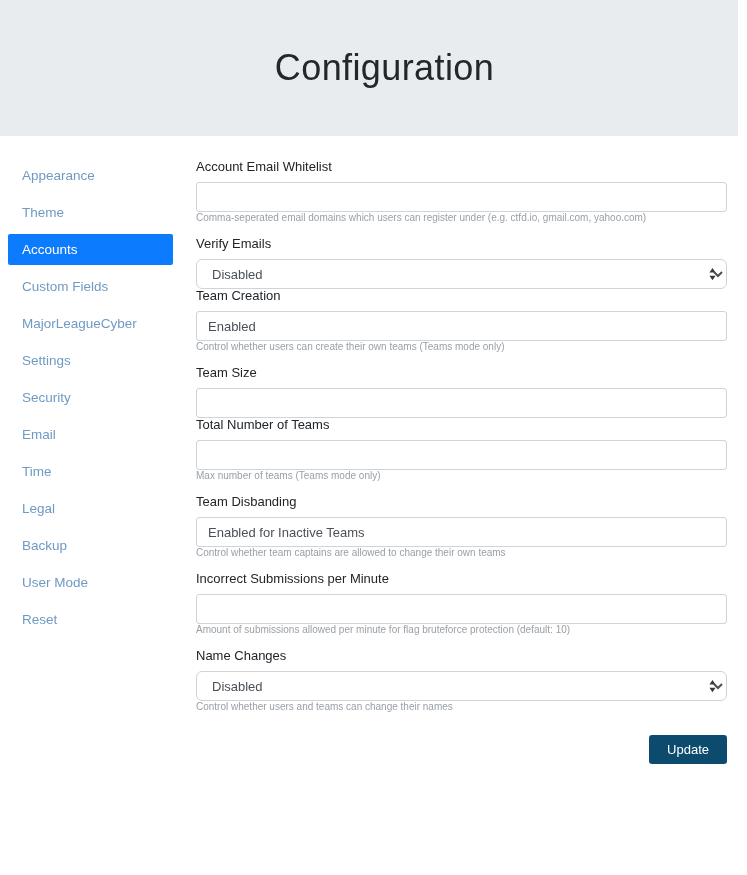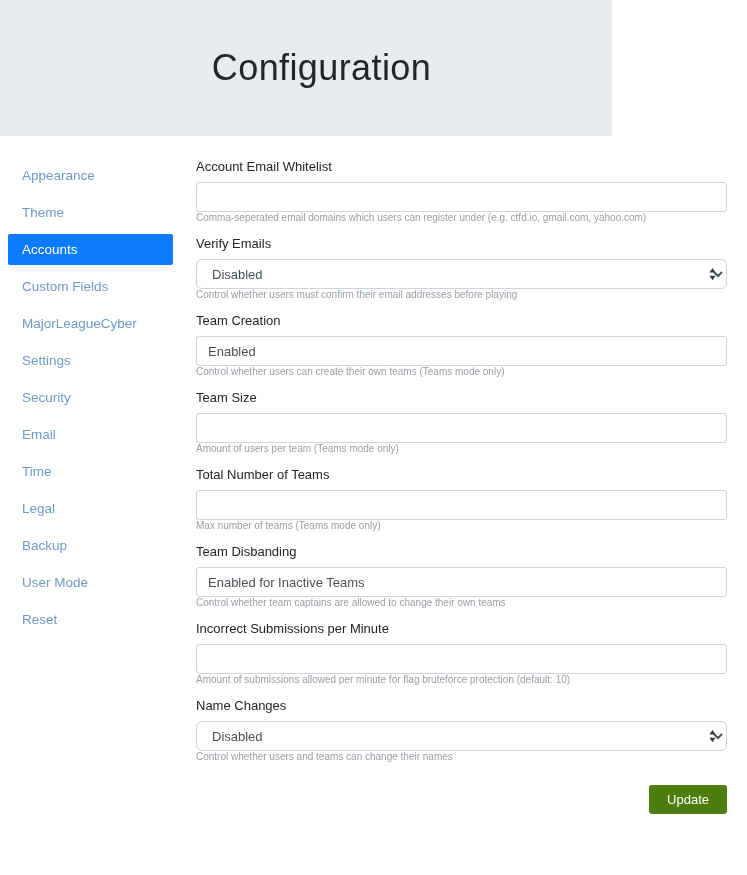--- a/index.html
+++ b/index.html
@@ -7,21 +7,21 @@
   html, body {
     width: 747px;
     height: 875px;
     background: #ffffff;
     font-family: "Liberation Sans", sans-serif;
     -webkit-font-smoothing: antialiased;
   }
 
   
   .jumbotron {
-    width: 612px;
+    width: 738px;
     height: 136px;
     background: #e9ecef;
     display: flex;
     align-items: center;
     justify-content: center;
     padding-left: 31px;
   }
   .jumbotron h1 {
     font-size: 36px;
     font-weight: 300;
@@ -118,21 +118,21 @@
     margin-bottom: 13px;
   }
 
   .footer-actions {
     width: 531px;
     display: flex;
     justify-content: flex-end;
     margin-top: 22px;
   }
   .btn-primary {
-    background: #4d7c0f;
+    background: #0c4a6e;
     color: #ffffff;
     border: none;
     border-radius: 3px;
     font-family: "Liberation Sans", sans-serif;
     font-size: 13px;
     font-weight: 400;
     padding: 0 18px;
     height: 29px;
     line-height: 29px;
     cursor: pointer;
@@ -174,31 +174,29 @@
         </div>
         <div class="field">
           <label class="field-label">Verify Emails</label>
           <div class="select-wrap">
             <select class="control"><option>Enabled</option><option selected="">Disabled</option></select>
             <span class="select-arrow"><svg viewBox="0 0 10 16" xmlns="http://www.w3.org/2000/svg">
                 <path d="M5 1.2 L8.4 6.2 L1.6 6.2 Z" fill="#343a40"></path>
                 <path d="M5 14.8 L8.4 9.8 L1.6 9.8 Z" fill="#343a40"></path>
               </svg></span>
           </div>
-          <small class="help-text">Control whether users must confirm their email addresses before playing</small>
         </div>
         <div class="field">
           <label class="field-label">Team Creation</label>
           <input type="text" class="control" placeholder="" value="Enabled" style="">
           <small class="help-text">Control whether users can create their own teams (Teams mode only)</small>
         </div>
         <div class="field">
           <label class="field-label">Team Size</label>
           <input type="text" class="control" placeholder="" style="">
-          <small class="help-text">Amount of users per team (Teams mode only)</small>
         </div>
         <div class="field">
           <label class="field-label">Total Number of Teams</label>
           <input type="text" class="control" placeholder="" style="">
           <small class="help-text">Max number of teams (Teams mode only)</small>
         </div>
         <div class="field">
           <label class="field-label">Team Disbanding</label>
           <input type="text" class="control" placeholder="" value="Enabled for Inactive Teams" style="">
           <small class="help-text">Control whether team captains are allowed to change their own teams</small>

